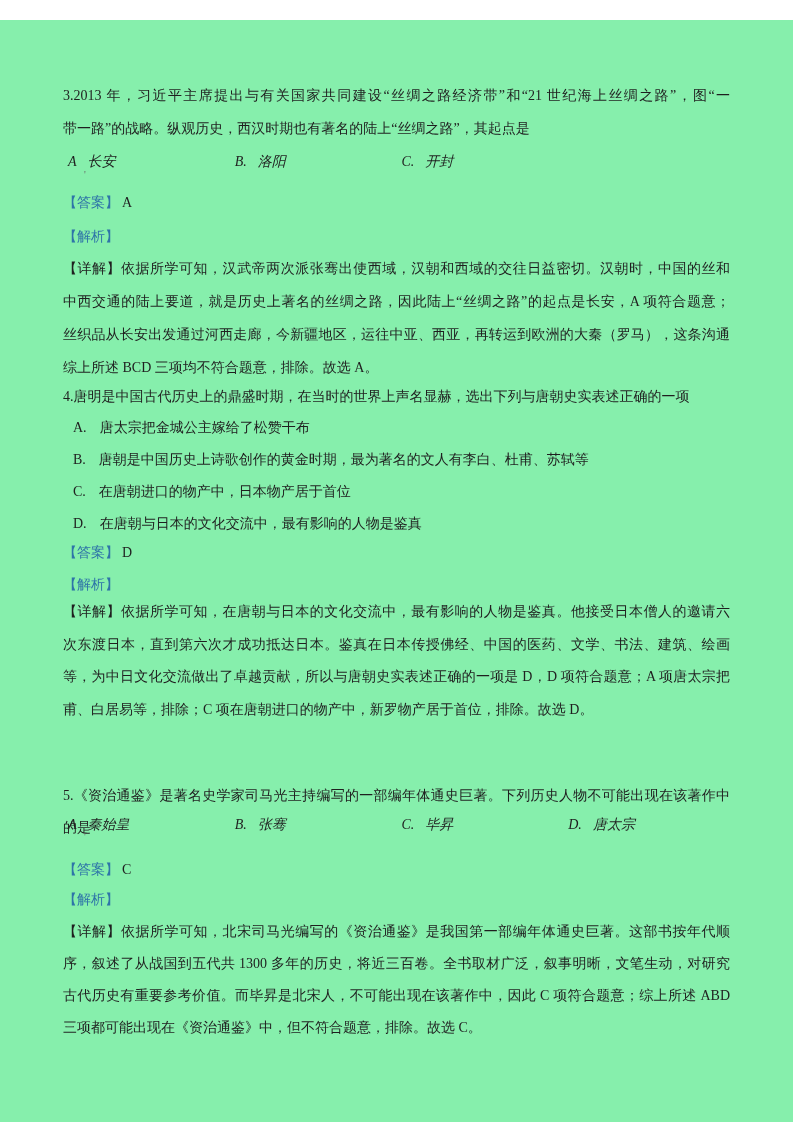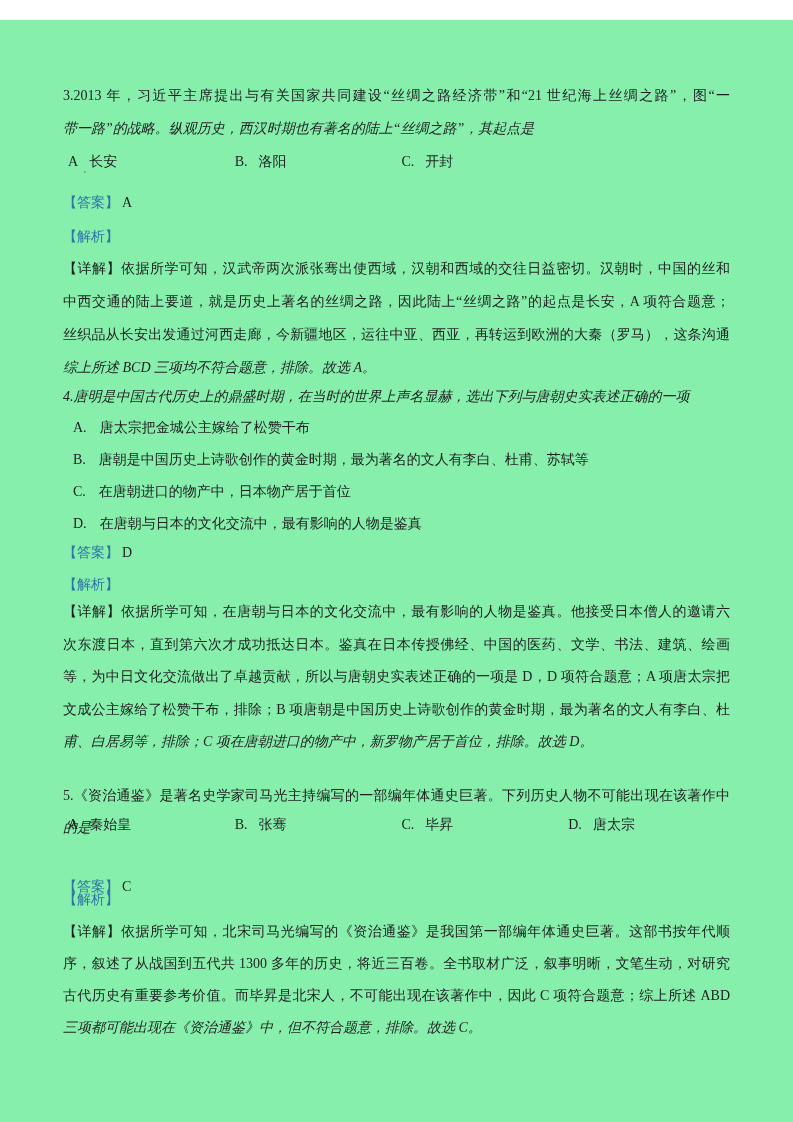--- a/index.html
+++ b/index.html
@@ -17,27 +17,27 @@
   }
   .block {
     position: absolute;
     left: 63px;
     width: 667px;
     line-height: 33px;
   }
   .lh32  { line-height: 32px; }
   .lh325 { line-height: 32.5px; }
   .jline { text-align: justify; text-align-last: justify; }
-  .pline { text-align: left; font-style: italic; }
+  .pline { text-align: left; }
   
   .marker { color: #2e74a8; }
   .ans-letter { color: #1f1f1f; margin-left: 3px; font-family: "Liberation Serif", serif; }
   
   .opt-row { display: flex; }
-  .opt-cell { width: 166.75px; padding-left: 5px; }
+  .opt-cell { width: 166.75px; padding-left: 5px; font-style: italic; }
   .opt-cell .opt-text { margin-left: 11px; }
   
   .opt-line { padding-left: 10px; }
   .opt-line .opt-text { margin-left: 13px; }
   .stray {
     position: absolute;
     font-size: 10px;
     color: #666;
     line-height: 10px;
   }
@@ -105,21 +105,20 @@
   </div>
 
   <div class="block" style="top:548px">
     <span class="marker">【解析】</span>
   </div>
 
   <div class="block lh325" style="top:576px">
     <div class="jline">【详解】依据所学可知，在唐朝与日本的文化交流中，最有影响的人物是鉴真。他接受日本僧人的邀请六</div>
     <div class="jline">次东渡日本，直到第六次才成功抵达日本。鉴真在日本传授佛经、中国的医药、文学、书法、建筑、绘画</div>
     <div class="jline">等，为中日文化交流做出了卓越贡献，所以与唐朝史实表述正确的一项是 D，D 项符合题意；A 项唐太宗把</div>
-    <div class="jline">文成公主嫁给了松赞干布，排除；B 项唐朝是中国历史上诗歌创作的黄金时期，最为著名的文人有李白、杜</div>
     <div class="pline">甫、白居易等，排除；C 项在唐朝进口的物产中，新罗物产居于首位，排除。故选 D。</div>
   </div>
 
   <div class="block lh32" style="top:760px">
     <div class="jline">5.《资治通鉴》是著名史学家司马光主持编写的一部编年体通史巨著。下列历史人物不可能出现在该著作中</div>
     <div class="pline">的是</div>
   </div>
 
   <div class="block opt-row" style="top:788px">
     <div class="opt-cell">
@@ -131,21 +130,21 @@
     <div class="opt-cell">
       <span class="opt-label">C.</span><span class="opt-text">毕昇</span>
     </div>
     <div class="opt-cell">
       <span class="opt-label">D.</span><span class="opt-text">唐太宗</span>
     </div>
   </div>
 
   <div class="stray" style="left:84px; top:812px">'</div>
 
-  <div class="block" style="top:850px">
+  <div class="block" style="top:833px">
     <span class="marker">【答案】</span><span class="ans-letter">C</span>
   </div>
 
   <div class="block" style="top:863px">
     <span class="marker">【解析】</span>
   </div>
 
   <div class="block lh32" style="top:896px">
     <div class="jline">【详解】依据所学可知，北宋司马光编写的《资治通鉴》是我国第一部编年体通史巨著。这部书按年代顺</div>
     <div class="jline">序，叙述了从战国到五代共 1300 多年的历史，将近三百卷。全书取材广泛，叙事明晰，文笔生动，对研究</div>

